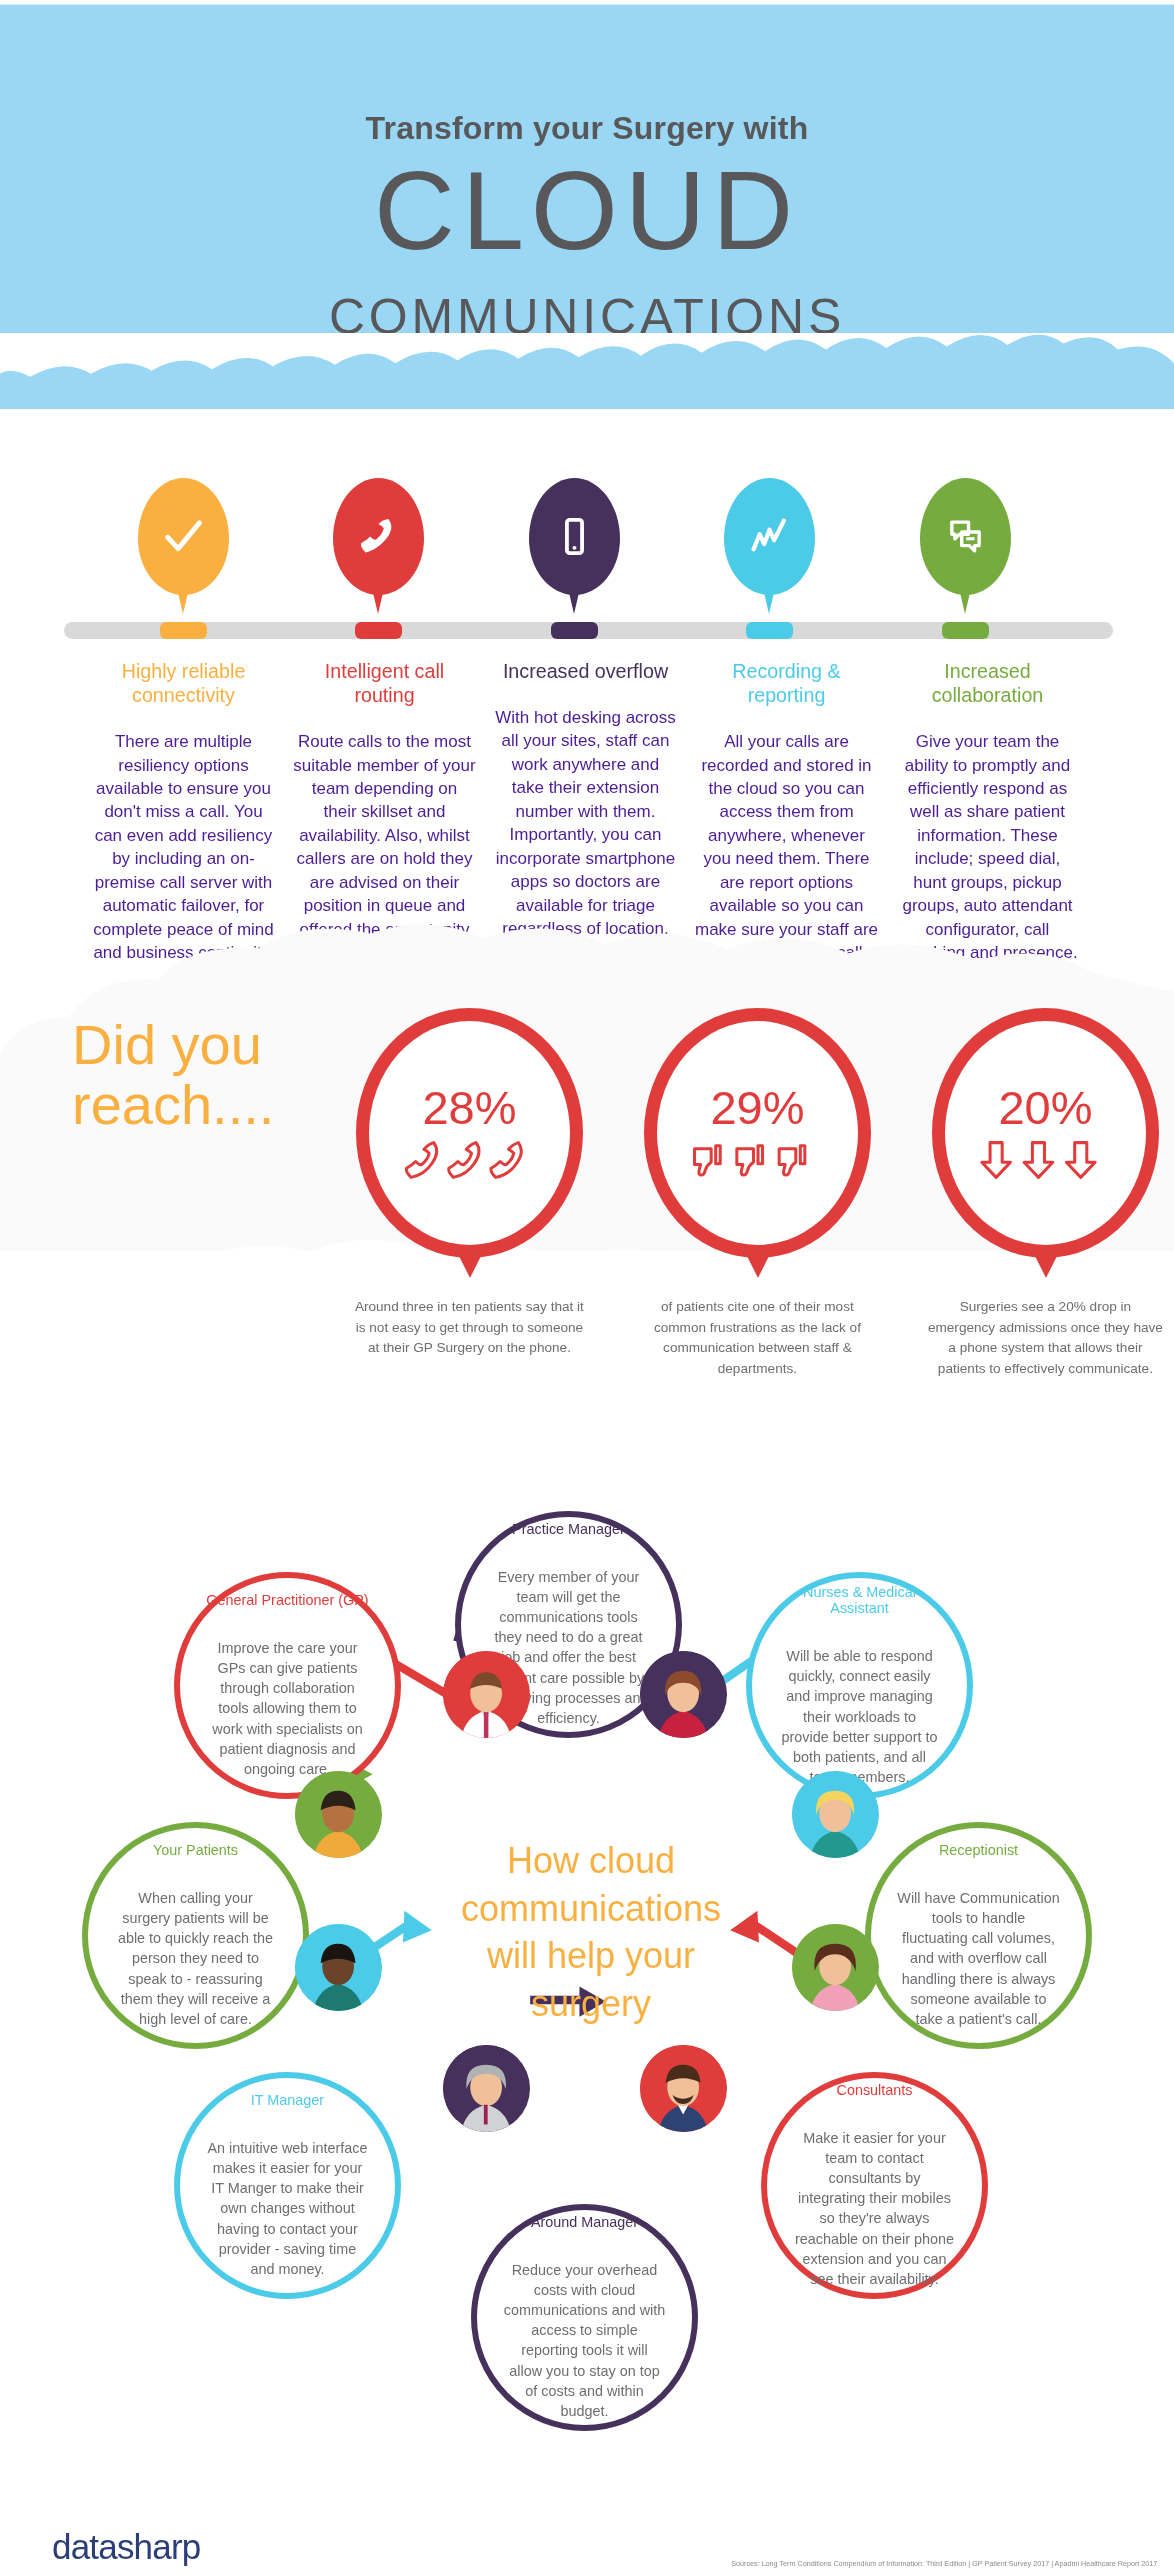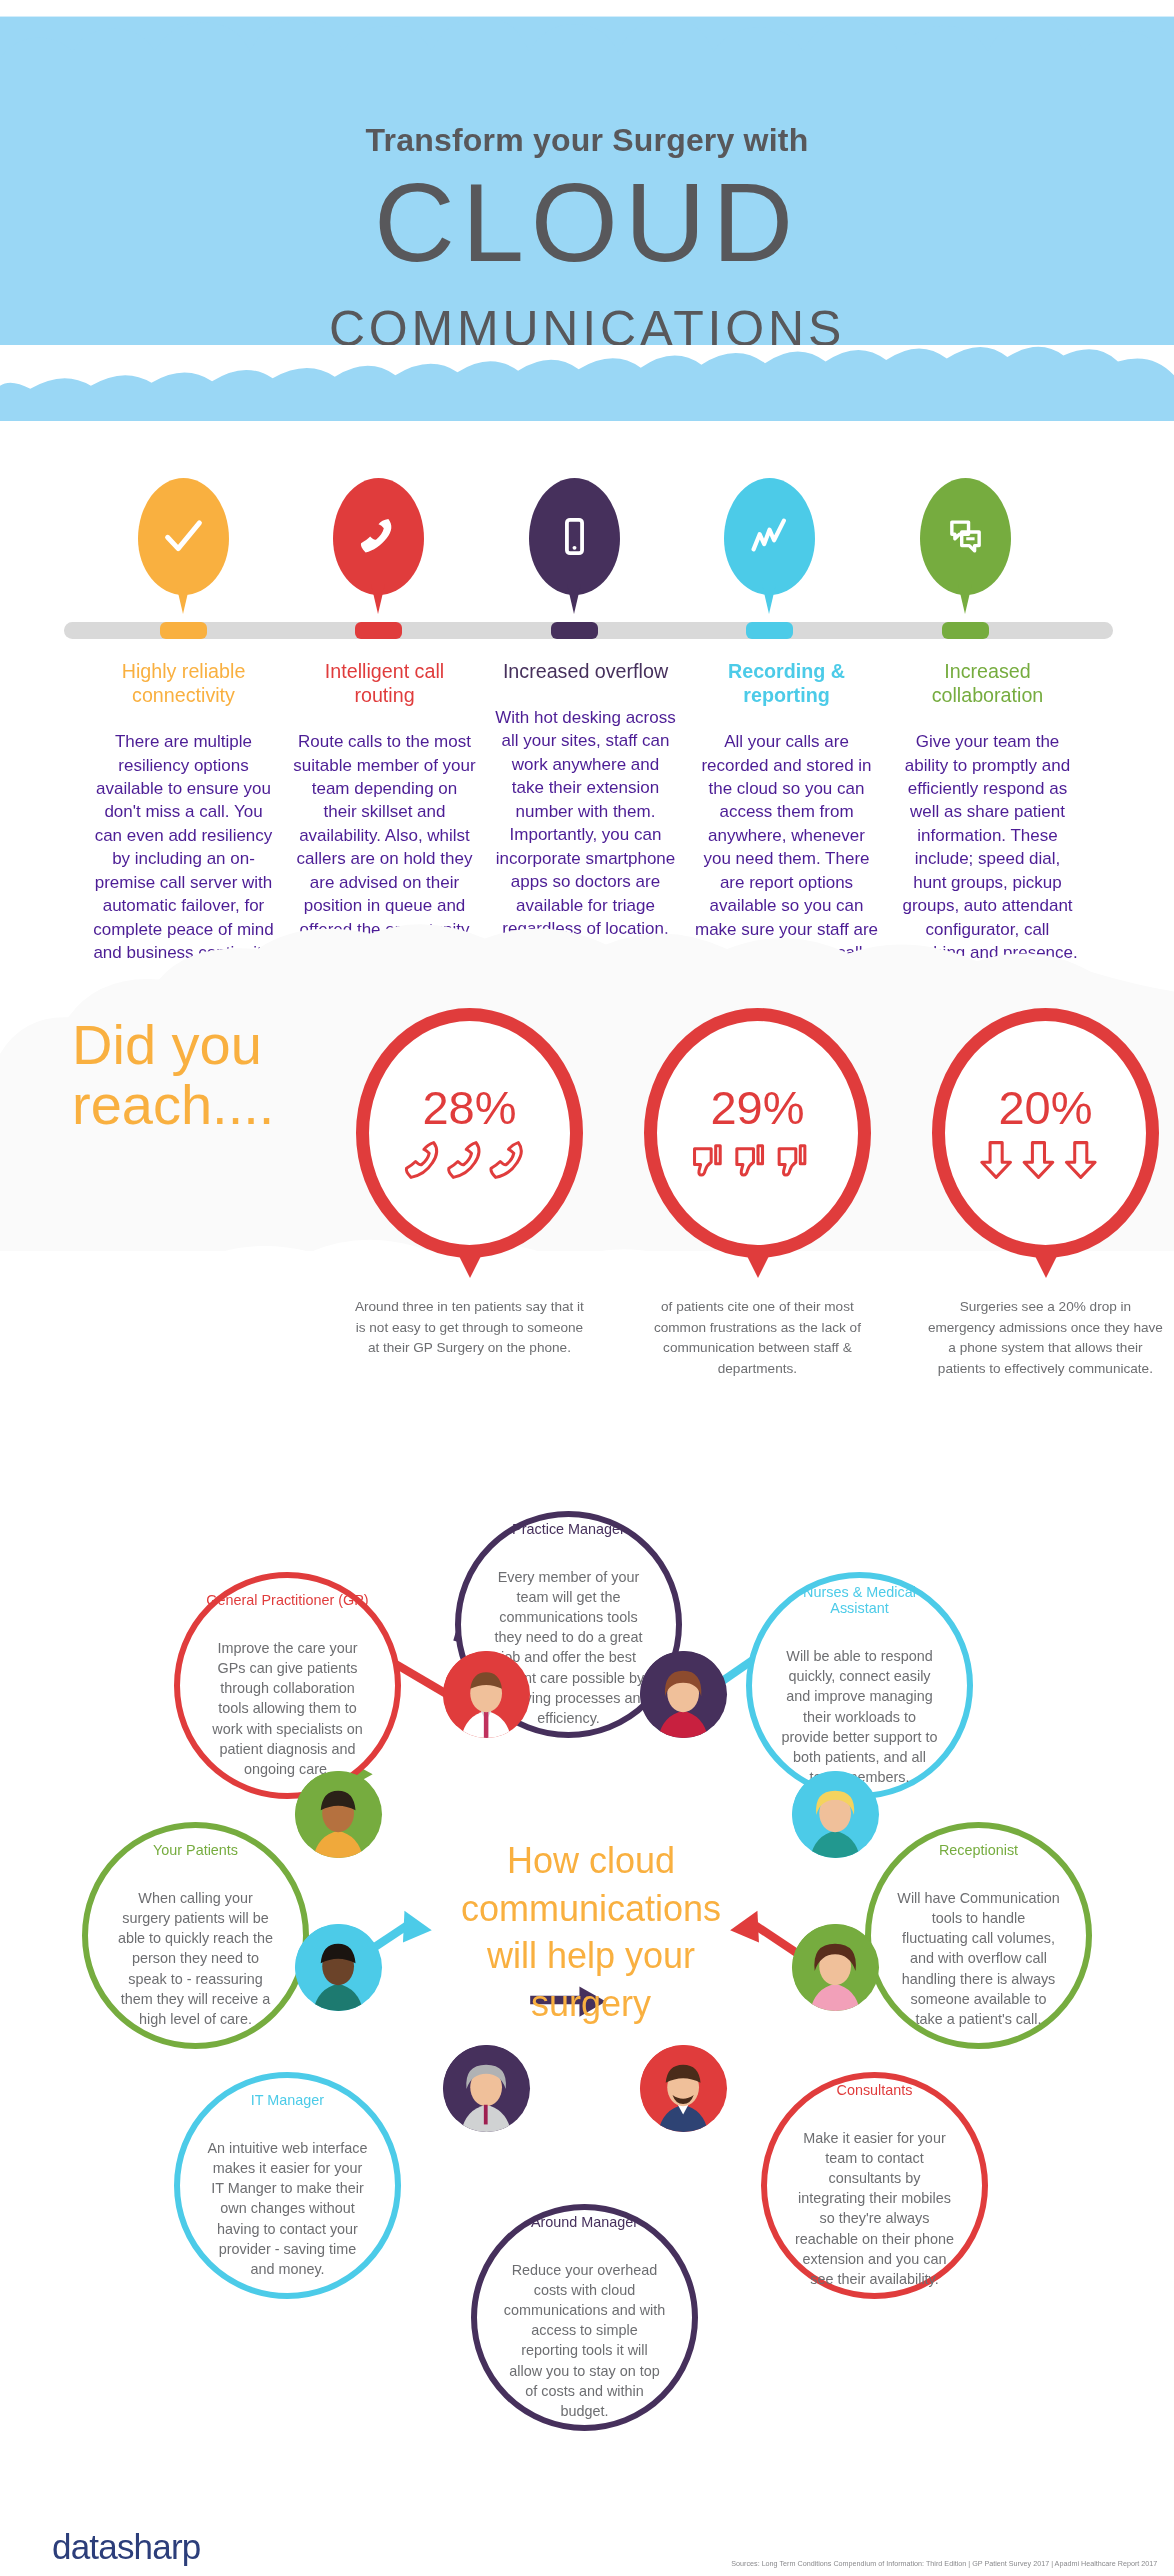--- a/index.html
+++ b/index.html
@@ -8,21 +8,21 @@
     background:#ffffff;
     font-family:"Liberation Sans", sans-serif;
     color:#58585b;
     position:relative;
     overflow:hidden;
   }
   .page { position:relative; width:1174px; height:2576px; }
 
   
   .sky {
-    position:absolute; left:0; top:12px; width:1174px; height:409px;
+    position:absolute; left:0; top:0; width:1174px; height:409px;
     background:#9ad7f5;
   }
   .cloud-top {
     position:absolute; left:0; top:0; width:1174px; height:91px;
     overflow:hidden;
   }
   .cloud-bot {
     position:absolute; left:0; top:333px; width:1174px; height:136px;
     overflow:hidden; pointer-events:none;
   }
@@ -214,21 +214,21 @@
       </div>
       <div class="fcol">
         <h3 style="color:#e03c3c;">Intelligent call routing</h3>
         <p>Route calls to the most suitable member of your team depending on their skillset and availability. Also, whilst callers are on hold they are advised on their position in queue and offered the opportunity to leave a voicemail.</p>
       </div>
       <div class="fcol">
         <h3 style="color:#46305c;">Increased overflow</h3>
         <p>With hot desking across all your sites, staff can work anywhere and take their extension number with them.  Importantly, you can incorporate smartphone apps so doctors are available for triage regardless of location.</p>
       </div>
       <div class="fcol">
-        <h3 style="color:#4ccbe8;font-weight:bold;">Recording &amp; reporting</h3>
+        <h3 style="color:#4ccbe8;">Recording &amp; reporting</h3>
         <p>All your calls are recorded and stored in the cloud so you can access them from anywhere, whenever you need them.  There are report options available so you can make sure your staff are managing patient calls efficiently.</p>
       </div>
       <div class="fcol">
         <h3 style="color:#76ac3f;">Increased collaboration</h3>
         <p>Give your team the ability to promptly and efficiently respond as well as share patient information. These include; speed dial, hunt groups, pickup groups, auto attendant configurator, call coaching and presence.</p>
       </div>
     </div>
   </div>
 
   <svg style="position:absolute;left:0;top:902px;width:1174px;height:349px;" viewBox="0 0 1550 460" preserveAspectRatio="none">

